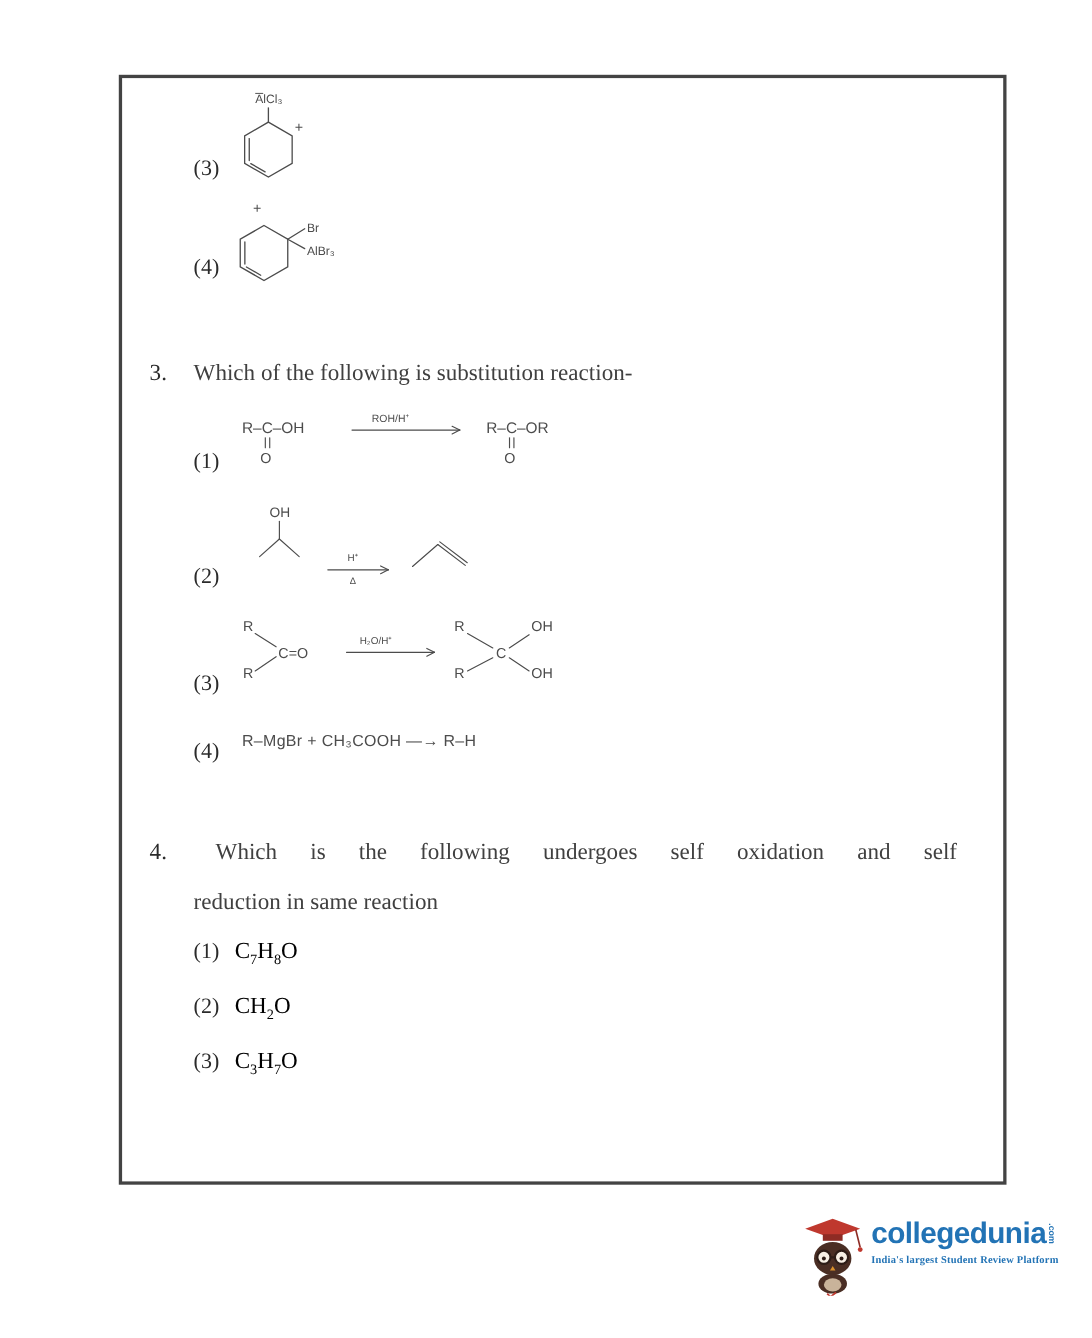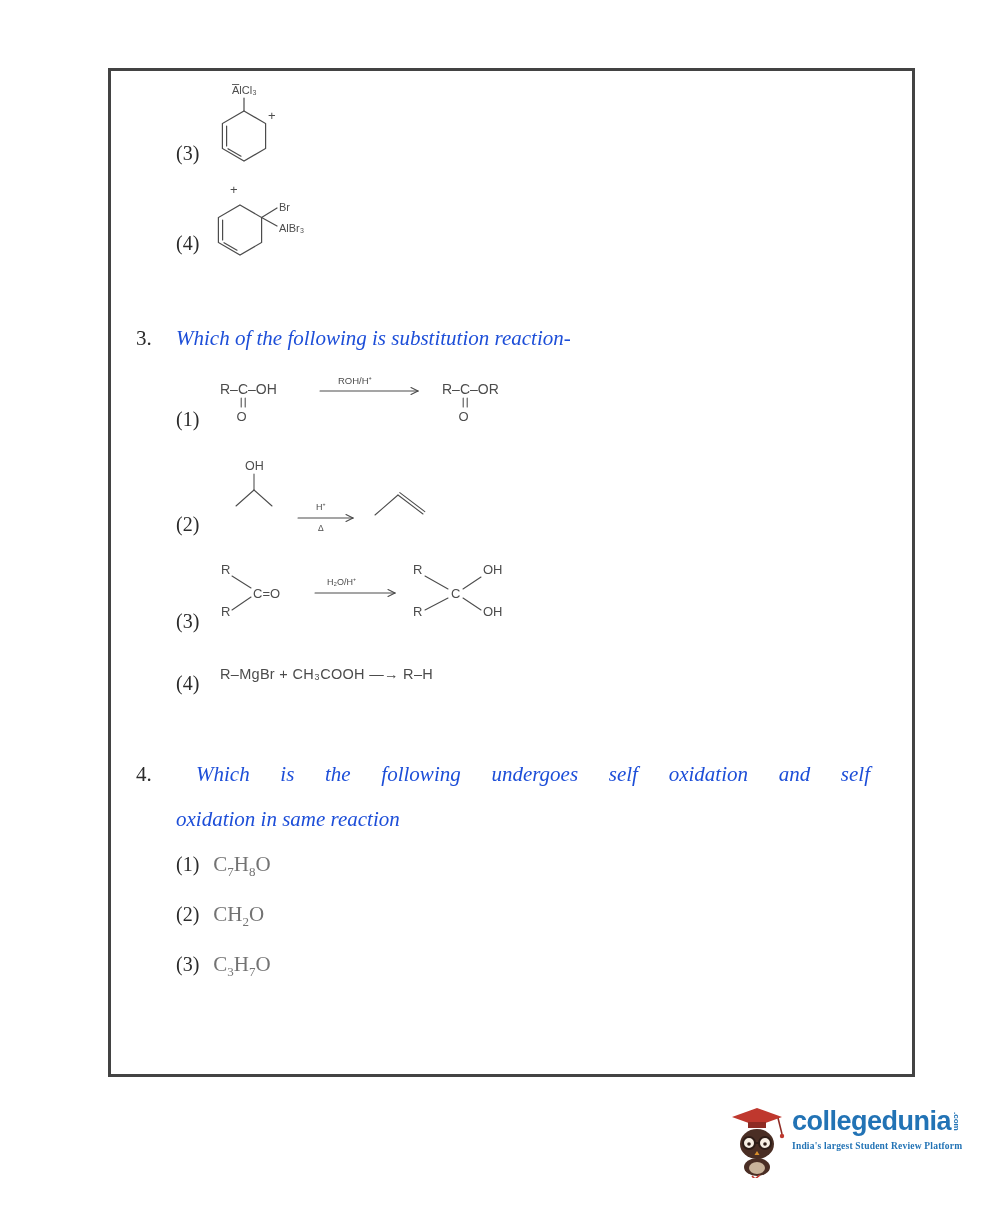--- a/index.html
+++ b/index.html
@@ -11,29 +11,29 @@
     color:#2b2b2b;
     overflow:hidden;
   }
   .abs { position:absolute; }
   .frame {
     position:absolute; left:108px; top:68px; width:807px; height:1009px;
     border:3px solid #434343;
     background:#ffffff;
   }
   .qnum { font-size:21px; color:#2b2b2b; }
-  .qtext { font-size:21px; color:#1d4ed8;font-style:italic; }
+  .qtext { font-size:21px; color:#404040; }
   .optlabel { font-size:20px; color:#2b2b2b; }
   .justified { width:674px; text-align:justify; text-align-last:justify;margin-left:20px; }
   .chem-svg text { font-family:"Liberation Sans", sans-serif; fill:#4c4c4c; }
   .chem-svg .stroke { stroke:#4c4c4c; stroke-width:1.2; fill:none; stroke-linecap:round; }
   .chem-svg .thin { stroke:#4c4c4c; stroke-width:1.05; fill:none; stroke-linecap:round; }
   .chemline { font-family:"Liberation Sans", sans-serif; font-size:14.5px; color:#4c4c4c; letter-spacing:0.3px; }
   .q4opt { display:flex; gap:14px; align-items:baseline; }
-  .q4opt .formula { font-size:21px; color:#737373; }
+  .q4opt .formula { font-size:21px; color:#000000; }
   .q4opt .formula sub { font-size:13px; }
   .logo { display:flex; align-items:flex-start; }
   .logo-textcol { margin-left:6px; }
   .brand-row { display:flex; align-items:flex-start; }
   .brand {
     font-family:"Liberation Sans", sans-serif;
     font-weight:bold; font-size:27px; letter-spacing:-0.5px;
     color:#2273b5;
   }
   .tld {
@@ -142,21 +142,21 @@
   <text x="236" y="42" font-size="13">C</text>
   <text x="268" y="18" font-size="13">OH</text>
   <text x="268" y="60" font-size="13">OH</text>
 </svg>
 
 <div class="abs optlabel" style="left:176px; top:672px;">(4)</div>
 <div class="abs chemline" style="left:220px; top:666px;">R–MgBr + CH₃COOH —→ R–H</div>
 
 <div class="abs qnum" style="left:136px; top:762px;">4.</div>
 <div class="abs qtext justified" style="left:176px; top:762px;">Which is the following undergoes self oxidation and self</div>
-<div class="abs qtext" style="left:176px; top:807px;">oxidation in same reaction</div>
+<div class="abs qtext" style="left:176px; top:807px;">reduction in same reaction</div>
 
 <div class="abs q4opt" style="left:176px; top:852px;">
   <span class="optlabel">(1)</span>
   <span class="formula"><span>C</span><sub>7</sub><span>H</span><sub>8</sub><span>O</span></span>
 </div>
 
 <div class="abs q4opt" style="left:176px; top:902px;">
   <span class="optlabel">(2)</span>
   <span class="formula"><span>CH</span><sub>2</sub><span>O</span></span>
 </div>

